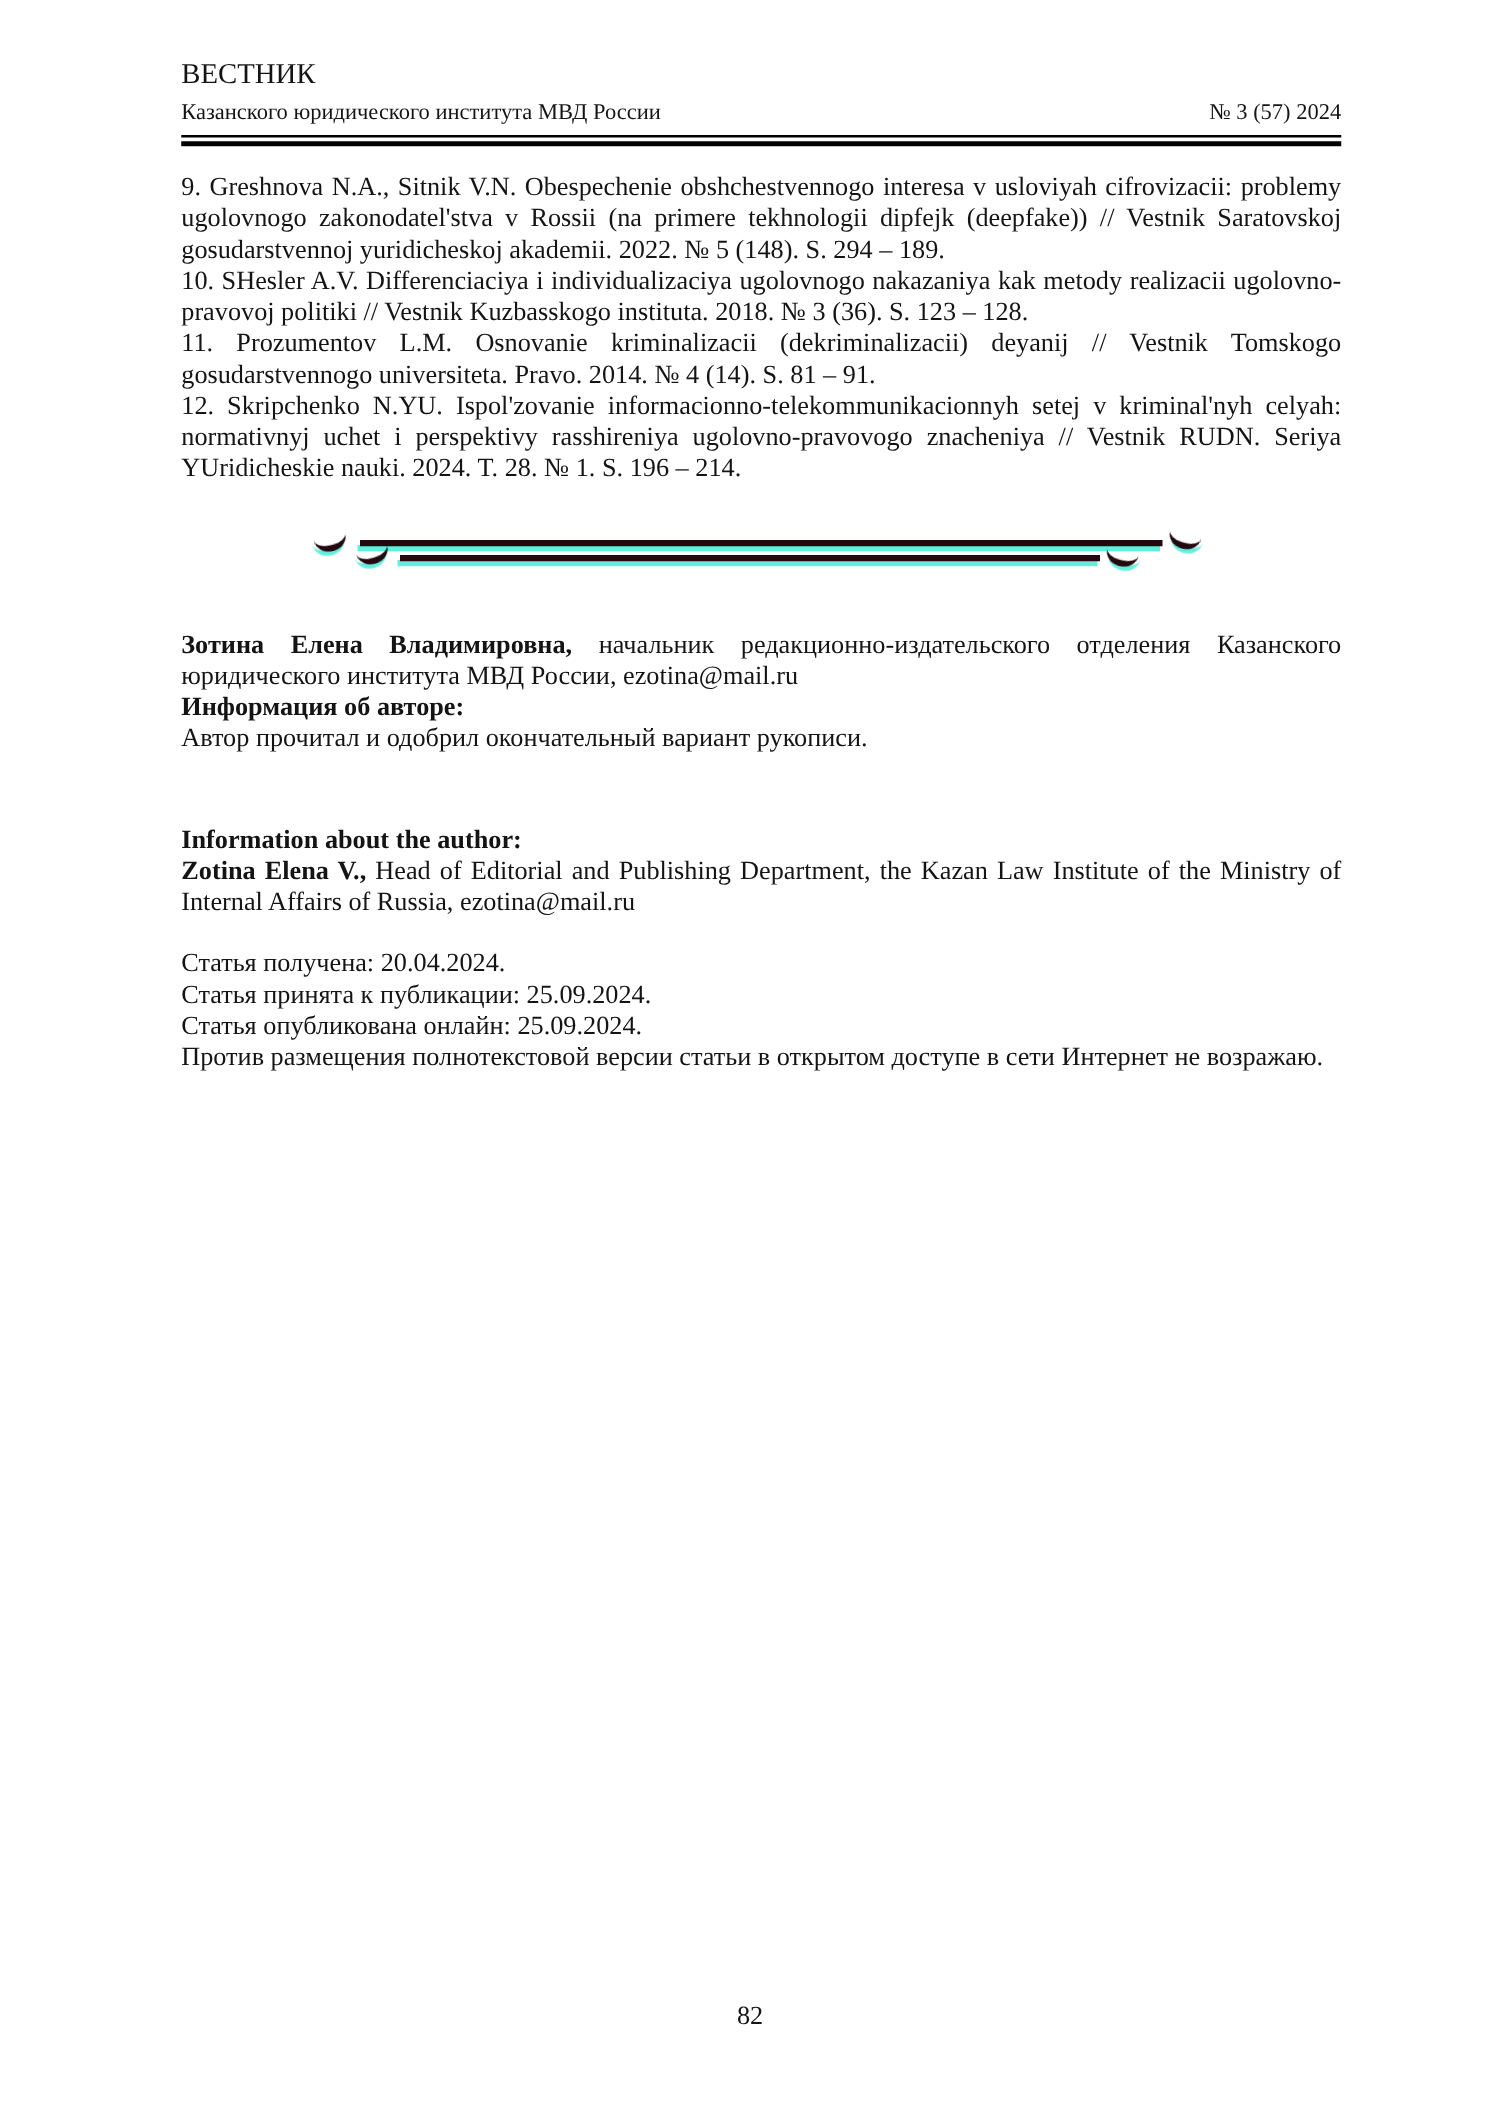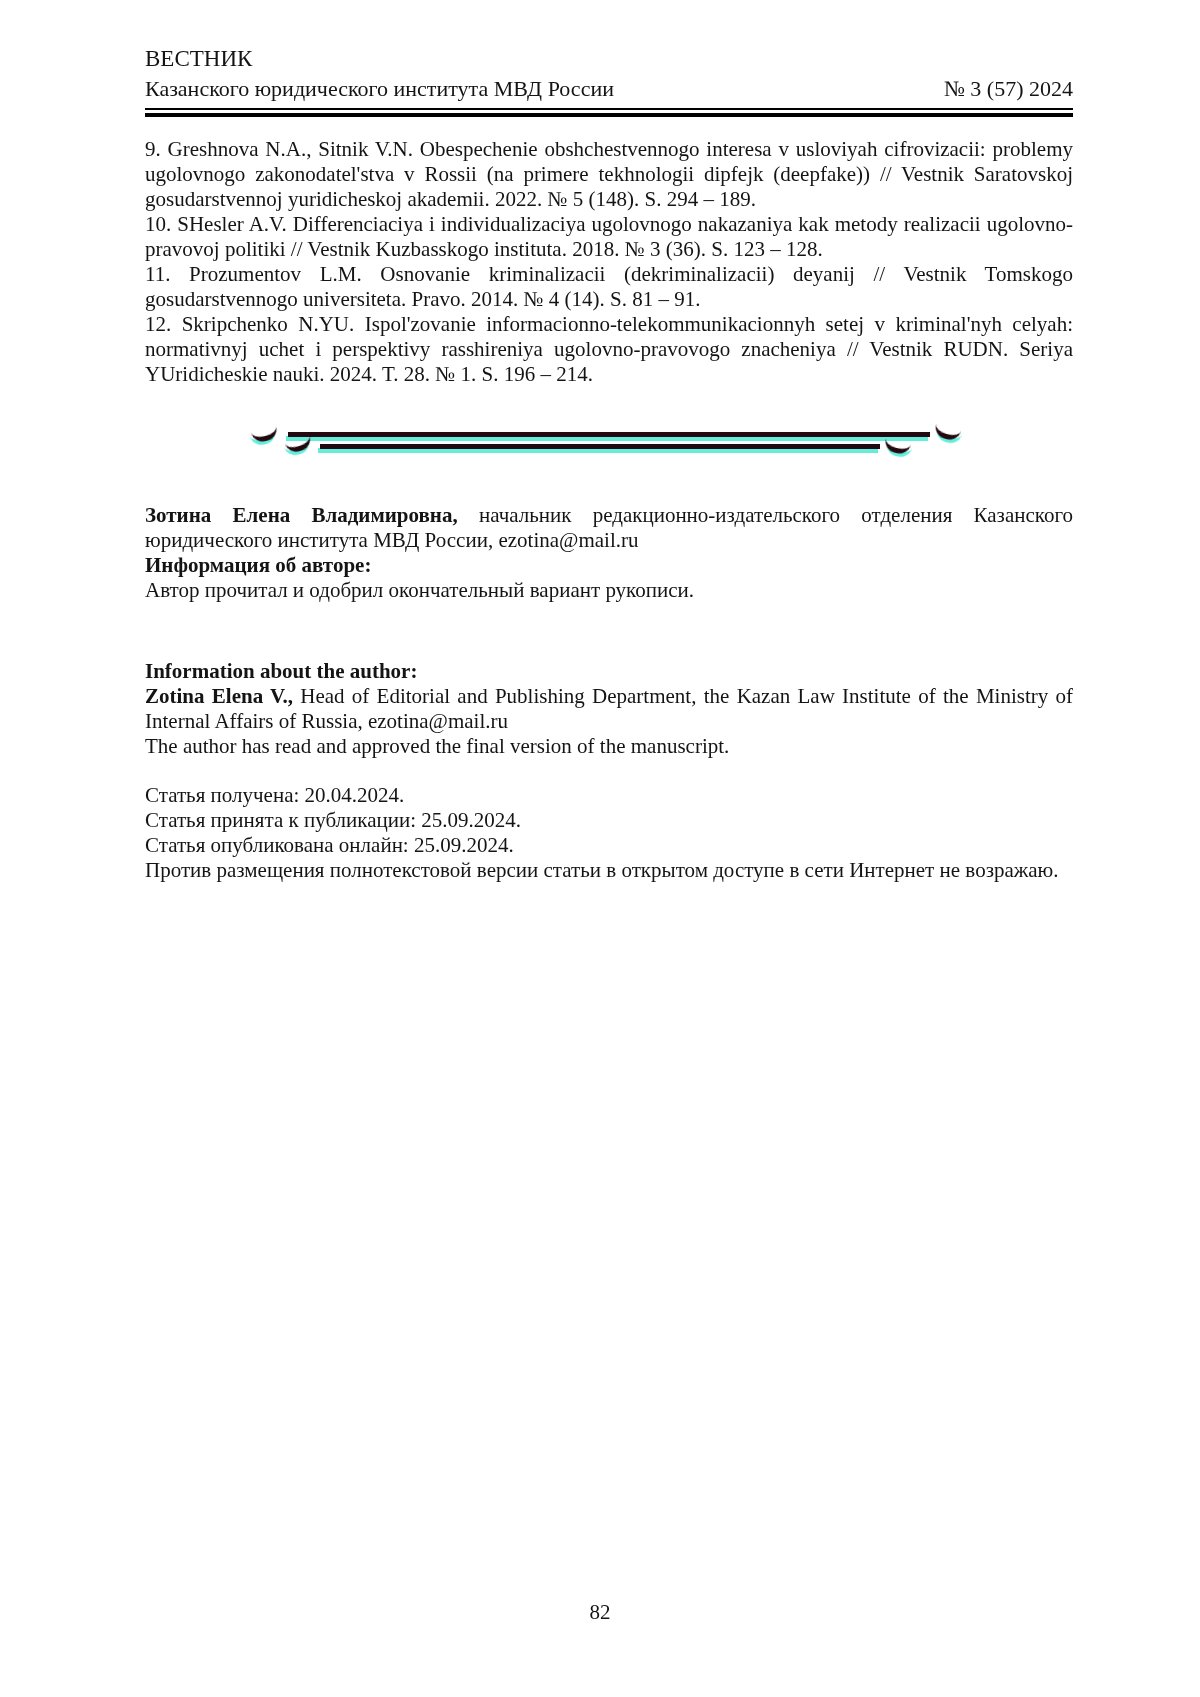--- a/index.html
+++ b/index.html
@@ -19,21 +19,21 @@
   }
   
   .journal-title {
     font-size: 23px;
     line-height: 30px;
   }
   .header-row {
     display: flex;
     justify-content: space-between;
     align-items: baseline;
-    font-size: 22px;
+    font-size: 18px;
     line-height: 30px;
   }
   .header-rule {
     margin-top: 4px;
     height: 9px;
     border-top: 2px solid #000;
     border-bottom: 4px solid #000;
   }
   
   .refs {
@@ -128,21 +128,20 @@
 
     <div class="info-ru">
       <p class="body-par name-par"><strong>Зотина Елена Владимировна,</strong><span> начальник редакционно-издательского отделения Казанского юридического института МВД России, ezotina@mail.ru</span></p>
       <p class="body-par section-heading">Информация об авторе:</p>
       <p class="body-par">Автор прочитал и одобрил окончательный вариант рукописи.</p>
     </div>
 
     <div class="info-en">
       <p class="body-par section-heading">Information about the author:</p>
       <p class="body-par name-par"><strong>Zotina Elena V.,</strong><span> Head of Editorial and Publishing Department, the Kazan Law Institute of the Ministry of Internal Affairs of Russia, ezotina@mail.ru</span></p>
-      <p class="body-par">The author has read and approved the final version of the manuscript.</p>
     </div>
 
     <div class="dates">
       <p class="body-par">Статья получена: 20.04.2024.</p>
       <p class="body-par">Статья принята к публикации: 25.09.2024.</p>
       <p class="body-par">Статья опубликована онлайн: 25.09.2024.</p>
       <p class="body-par">Против размещения полнотекстовой версии статьи в открытом доступе в сети Интернет не возражаю.</p>
     </div>
 
   </div>

